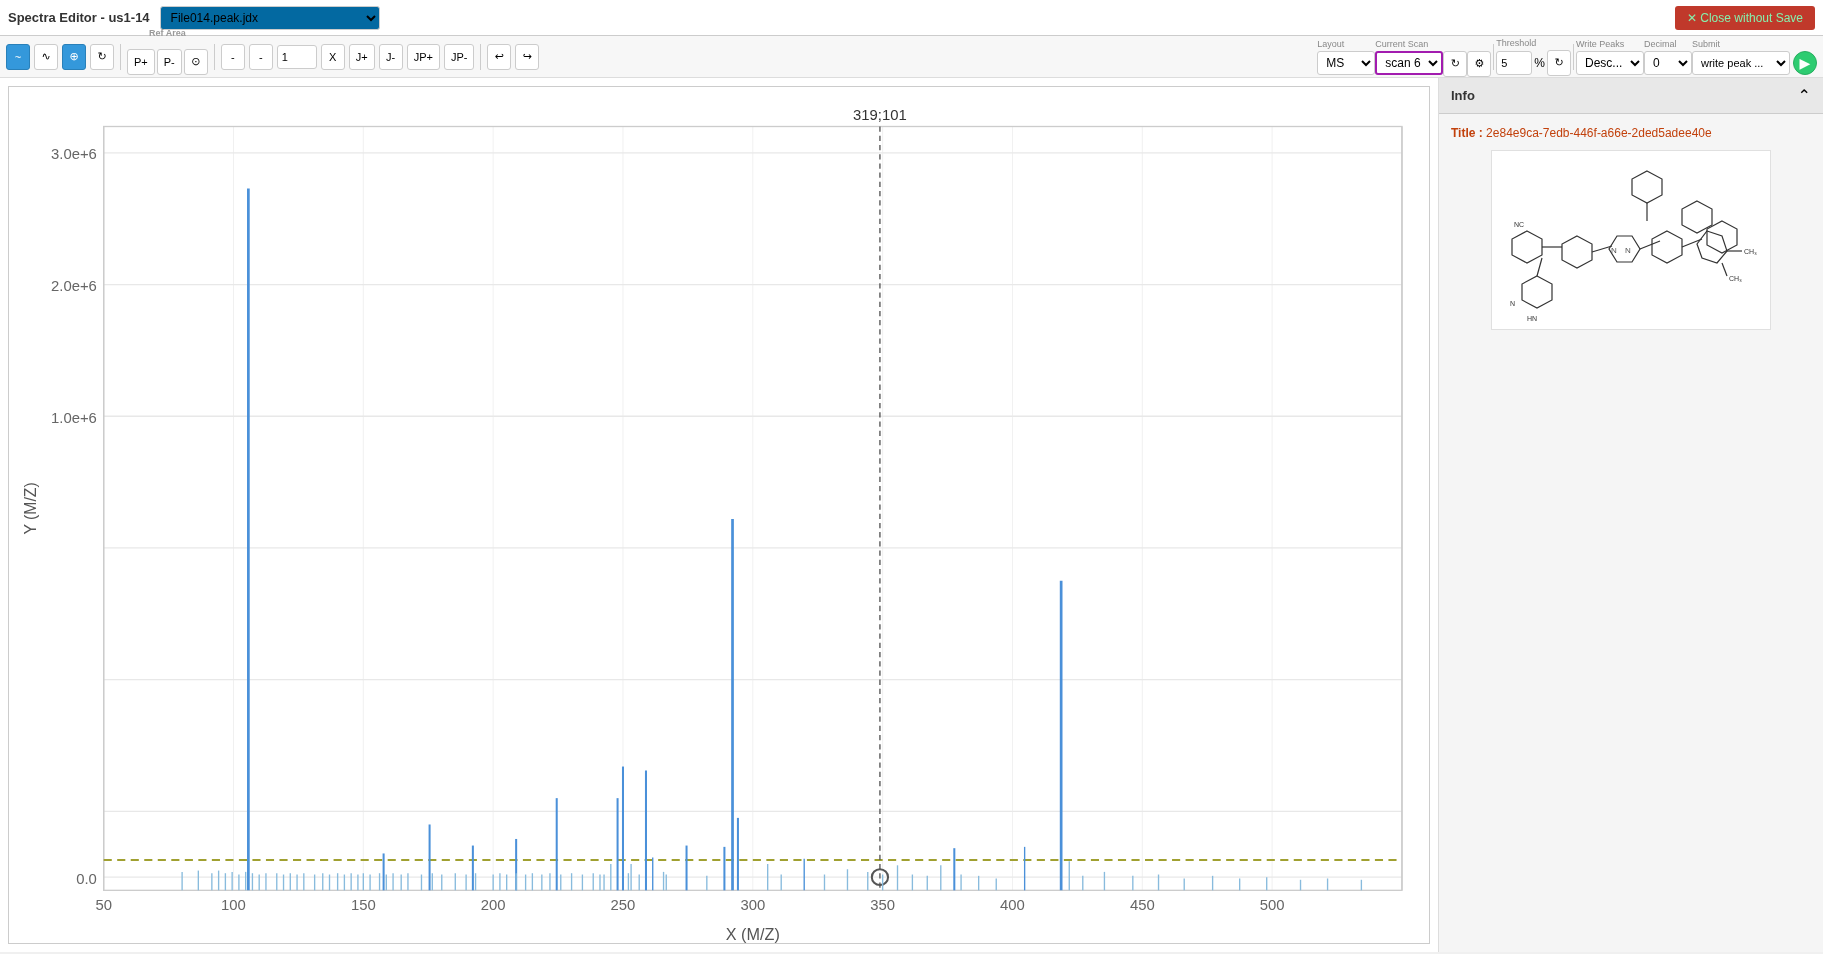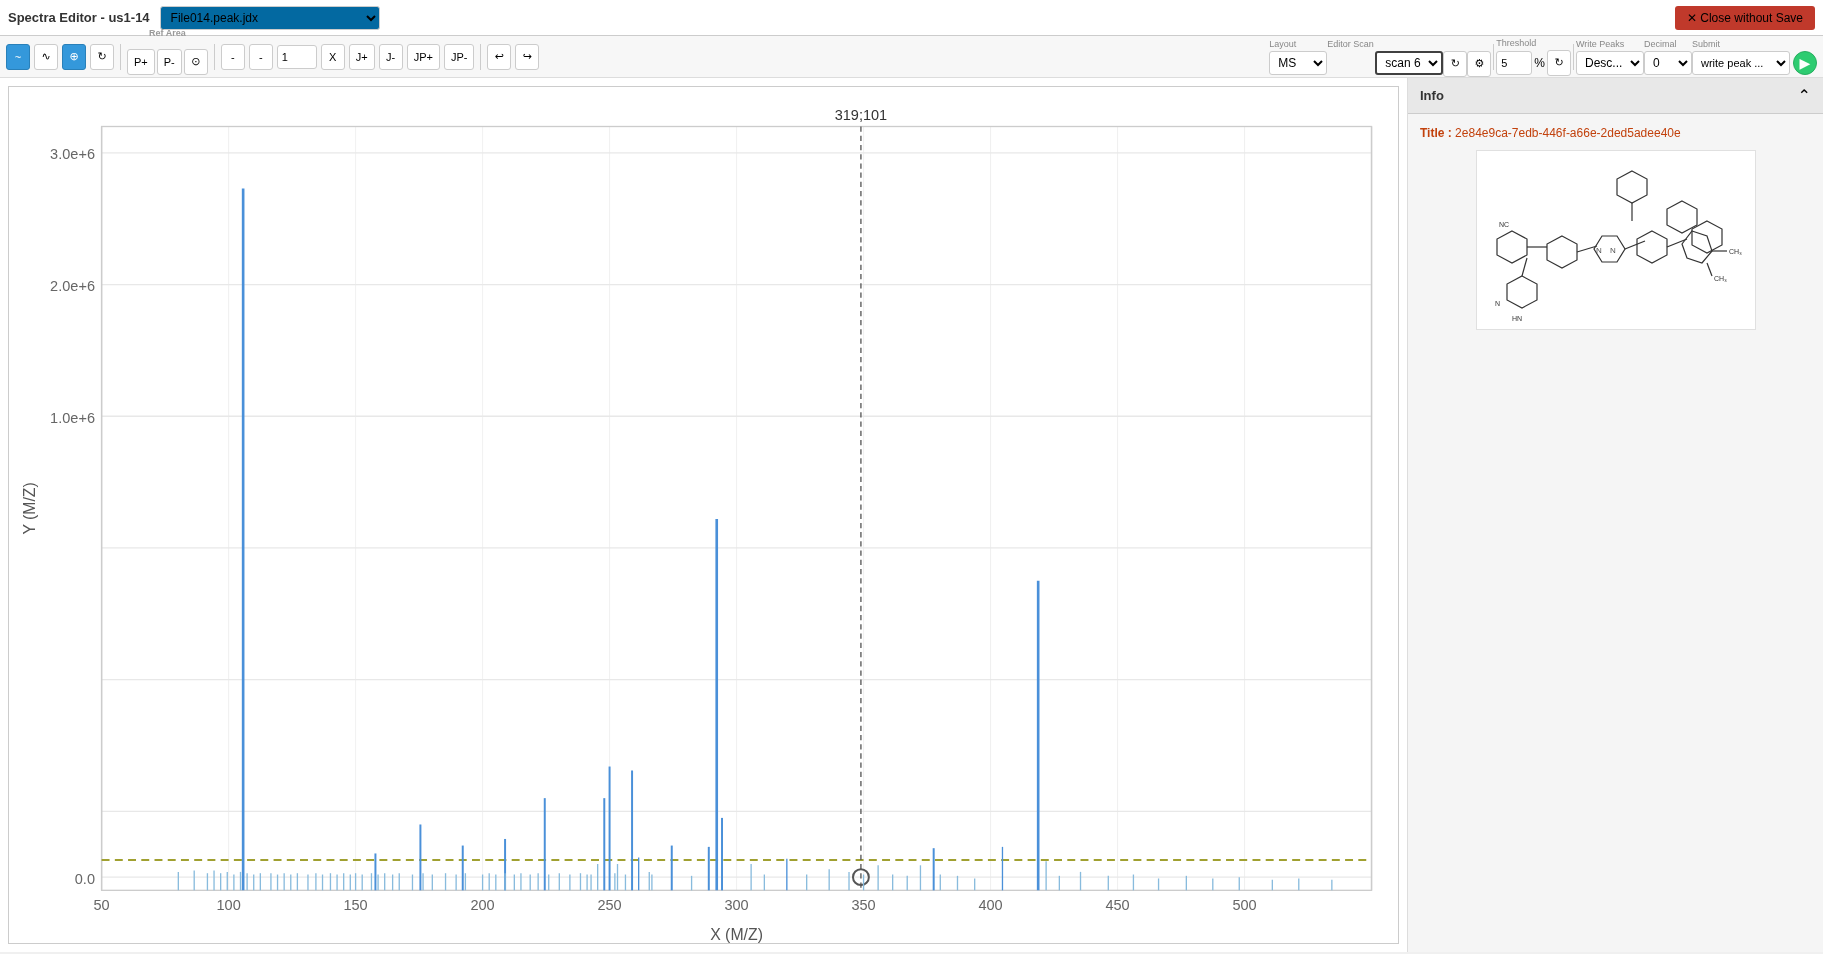--- a/index.html
+++ b/index.html
@@ -10,21 +10,21 @@
       display: flex; align-items: center; background: #fff;
       border-bottom: 1px solid #ccc; height: 36px; padding: 0 8px; gap: 10px;
     }
     #app-title { font-size: 13px; font-weight: bold; color: #333; white-space: nowrap; }
     #file-select-wrapper { flex: 0 0 220px; }
     #file-select {
       width: 220px; border: 1px solid #ccc; border-radius: 3px;
       padding: 3px 6px; font-size: 12px; background: #0369a1;
     }
     #close-btn {
-      margin-left: auto; background: #c0392b; color: #000000; border: none;
+      margin-left: auto; background: #c0392b; color: #86efac; border: none;
       border-radius: 3px; padding: 5px 12px; font-size: 12px; cursor: pointer;
       white-space: nowrap;
     }
 
     
     #toolbar {
       display: flex; align-items: center; background: #f7f7f7;
       border-bottom: 1px solid #ddd; height: 42px; padding: 0 6px; gap: 4px; flex-wrap: nowrap;
     }
     .tb-btn {
@@ -57,21 +57,21 @@
 
     
     #chart-area { flex: 1; padding: 8px; background: #fff; position: relative; }
     #chart-container {
       border: 1px solid #ccc; background: #fff; width: 100%; height: 100%;
       position: relative; overflow: hidden;
     }
 
     
     #info-panel {
-      width: 416px; background: #f5f5f5; border-left: 1px solid #ddd;
+      width: 385px; background: #f5f5f5; border-left: 1px solid #ddd;
       display: flex; flex-direction: column;
     }
     #info-header {
       display: flex; align-items: center; justify-content: space-between;
       padding: 8px 12px; background: #e8e8e8; border-bottom: 1px solid #ccc;
     }
     #info-header-title { font-size: 13px; font-weight: bold; color: #333; }
     #info-content { padding: 12px; }
     #info-title-row { margin-bottom: 10px; font-size: 12px; color: #c2410c; word-break: break-all; }
     #molecule-img {
@@ -139,22 +139,22 @@
     <div class="tb-section">
       <span class="tb-section-label">Layout</span>
       <select class="tb-select">
         <option>MS</option>
         <option>IR</option>
         <option>NMR</option>
       </select>
     </div>
 
     <div class="tb-section">
-      <span class="tb-section-label">Editor Scan</span>
-      <select class="tb-select highlighted" style="border: 2px solid #404040; margin-left: 48px;">
+      <span class="tb-section-label">Current Scan</span>
+      <select class="tb-select highlighted" style="border: 2px solid #a21caf;">
         <option>scan 1</option><option>scan 2</option><option>scan 3</option>
         <option>scan 4</option><option>scan 5</option><option selected="">scan 6</option><option>scan 7</option>
       </select>
     </div>
 
     <button class="tb-btn" style="margin-top:14px;">↻</button>
     <button class="tb-btn" style="margin-top:14px;">⚙</button>
 
     <div class="tb-separator"></div>
 

